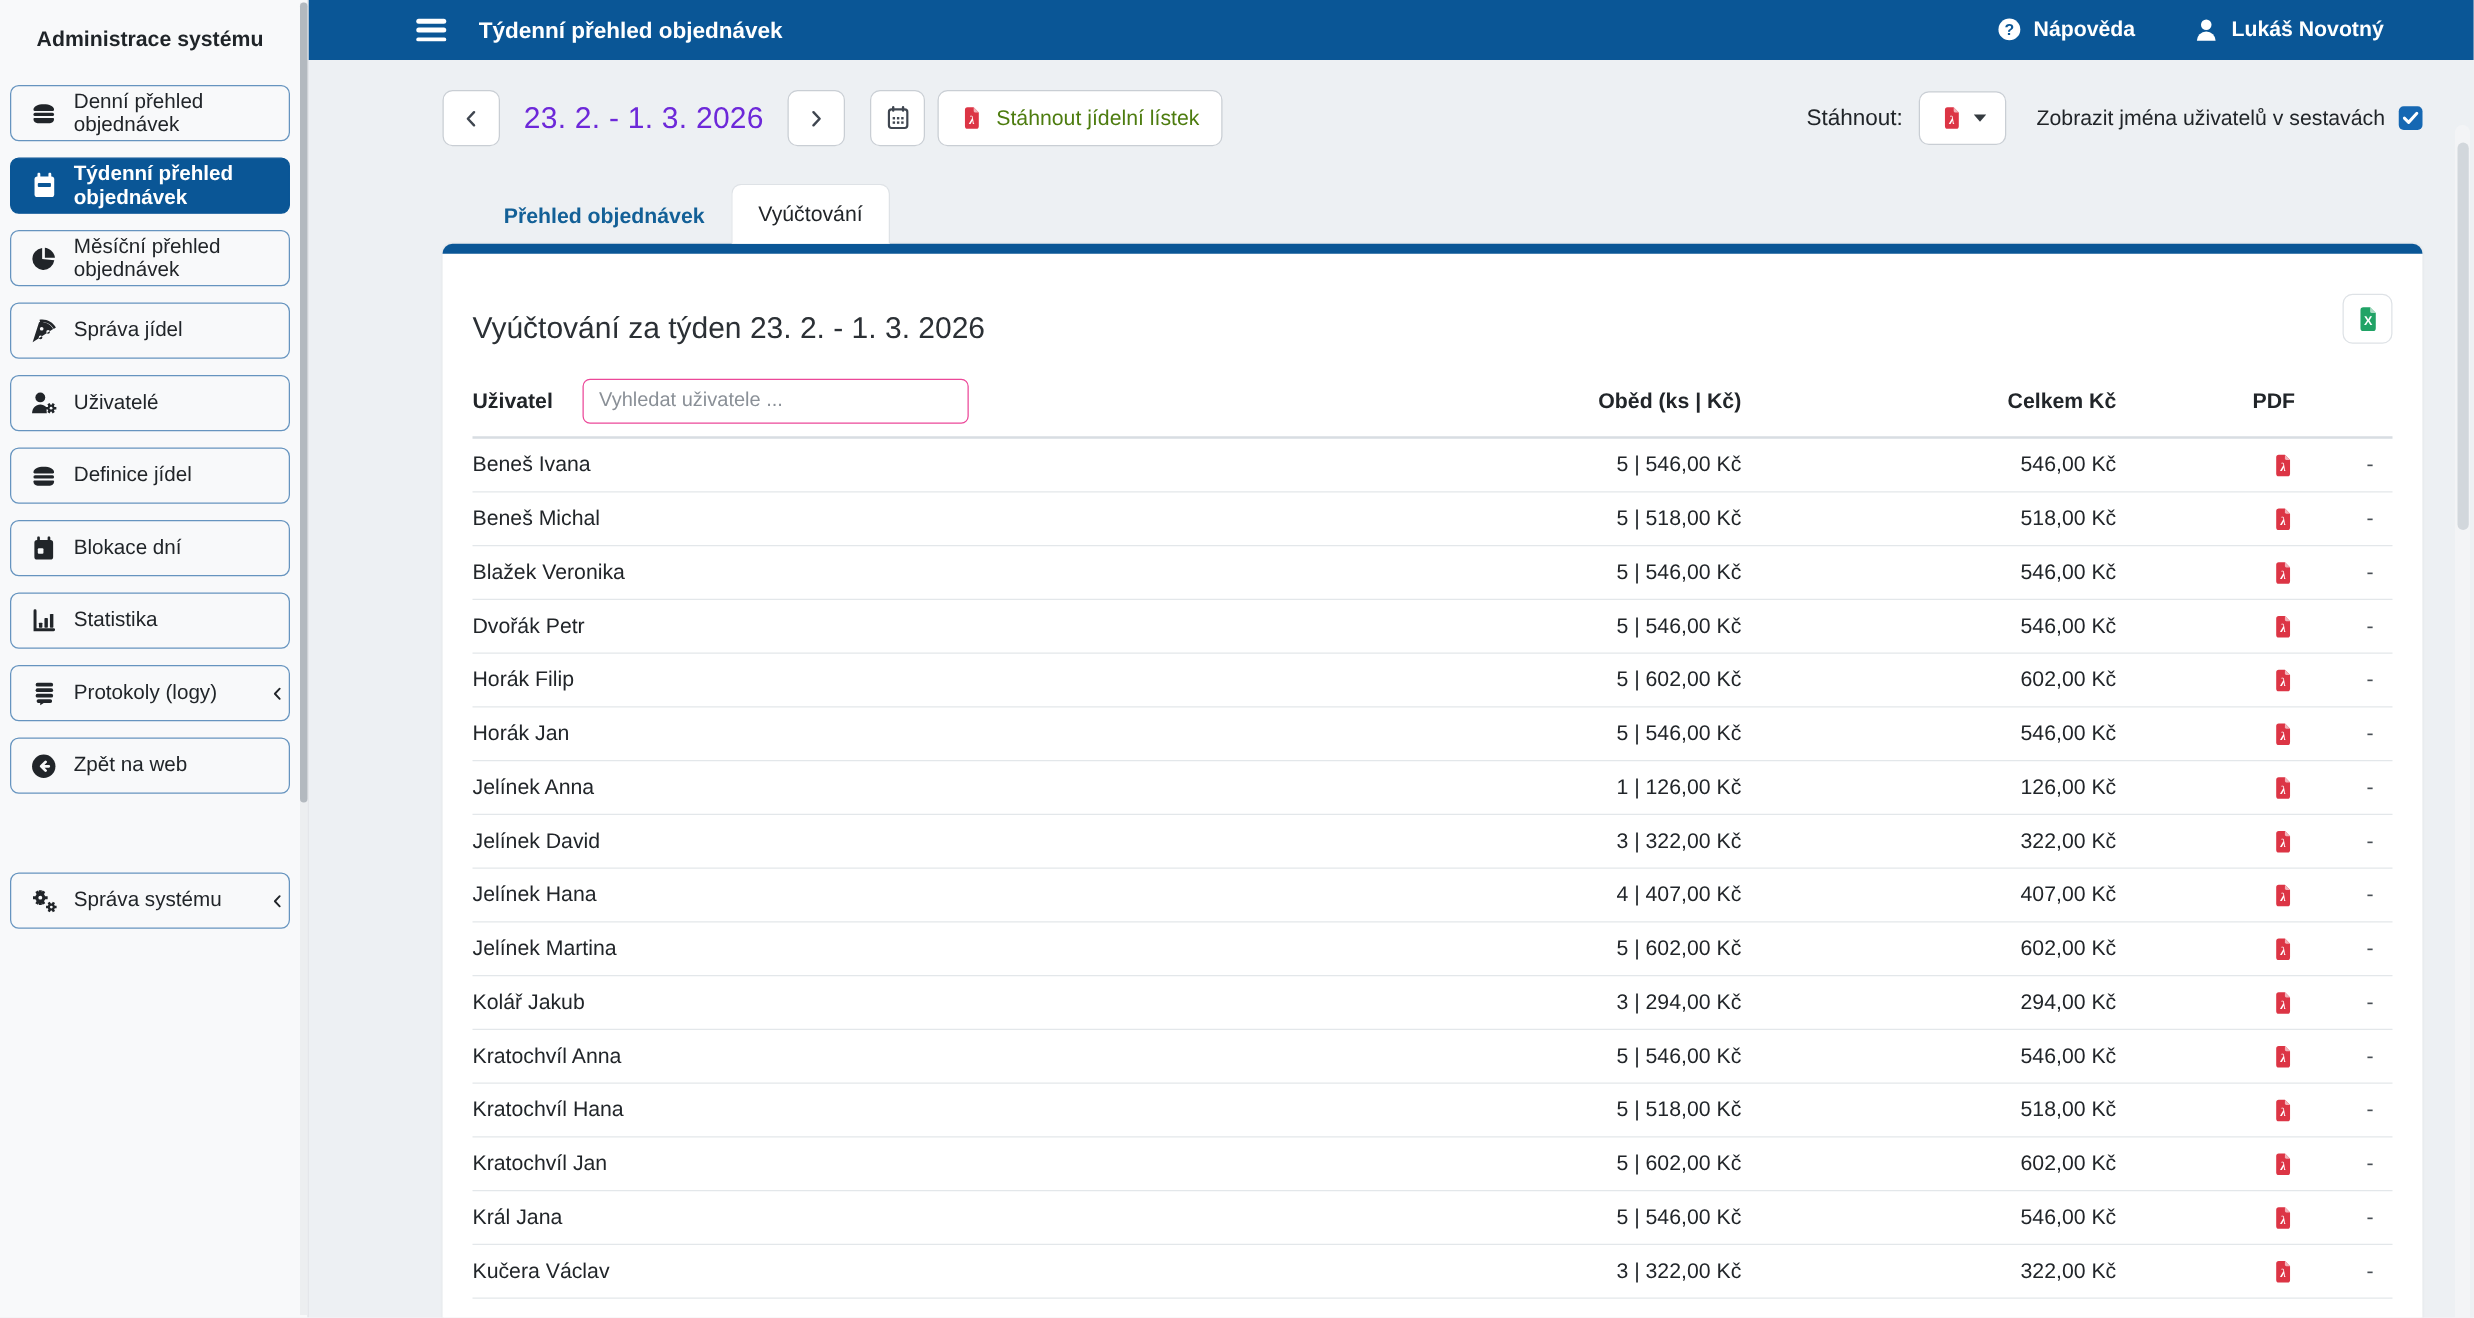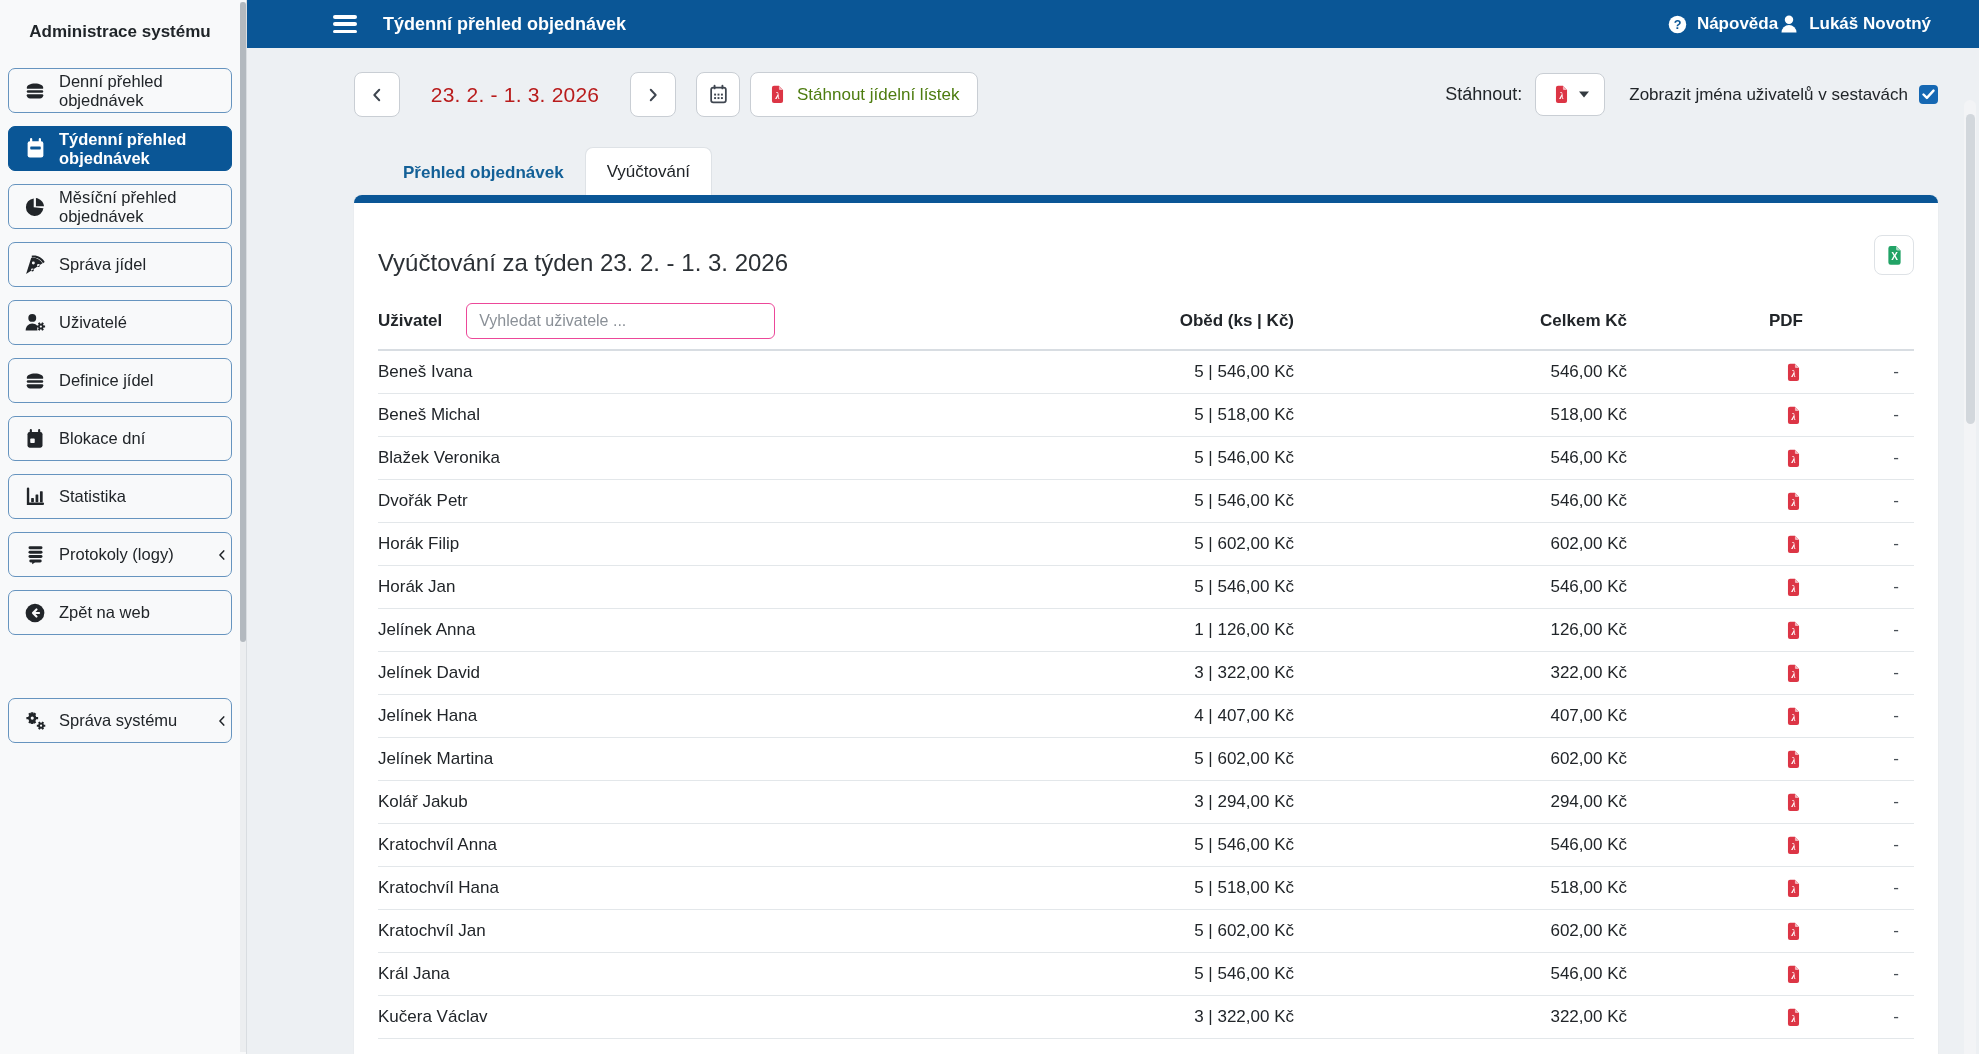--- a/index.html
+++ b/index.html
@@ -23,30 +23,30 @@
   .sb-scrollbar { position:absolute; top:2px; right:0px; width:6px; height:1050px; background:#eceef0; }
   .sb-thumb { position:absolute; top:0; left:0; width:6px; height:640px; background:#b3b9bf; border-radius:3px; }
 
   
   .main { flex:1; display:flex; flex-direction:column; position:relative; min-width:0; }
   .topbar { height:48px; background:#0A5696; display:flex; align-items:center; color:#fff; flex:0 0 48px; }
   .hamburger { margin-left:86px; width:24px; height:18px; display:flex; flex-direction:column;
     justify-content:space-between; cursor:pointer; }
   .hamburger span { display:block; height:3.5px; background:#fff; border-radius:2px; }
   .tb-title { margin-left:26px; font-size:18px; font-weight:700; }
-  .tb-right { margin-left:auto; display:flex; align-items:center; margin-right:48px; }
+  .tb-right { margin-left:auto; display:flex; align-items:flex-start; gap:46px; margin-right:72px; }
   .tb-link { display:flex; align-items:center; gap:9px; font-size:17px; font-weight:700; cursor:pointer; }
 
   .content { flex:1; position:relative; padding:0 41px 0 107px; background:#edf0f3; }
 
   
   .toolbar { display:flex; align-items:center; margin-top:24px; height:45px; }
   .nav-btn { width:46px; height:45px; background:#fff; border:1px solid #c9ced4; border-radius:8px;
     display:flex; align-items:center; justify-content:center; cursor:pointer; }
-  .date-range { width:230px; text-align:center; font-size:21px; color:#b91c1c; letter-spacing:.2px; }
+  .date-range { width:230px; text-align:center; font-size:24px; color:#6d28d9; letter-spacing:.2px; }
   .tool-btn { height:45px; background:#fff; border:1px solid #c9ced4; border-radius:8px;
     display:flex; align-items:center; justify-content:center; gap:10px; cursor:pointer;
     font-size:17px; color:#4d7c0f; }
   .cal-btn { width:44px; margin-left:20px; }
   .menu-btn { margin-left:10px; padding:0 17px; }
   .tb-spacer { flex:1; }
   .dl-label { font-size:18px; color:#212529; margin-right:13px; }
   .dd-btn { width:70px; height:43px; gap:8px; }
   .chk-label { font-size:17px; margin-left:24px; margin-right:11px; }
   .checkbox { width:19px; height:19px; border-radius:4px; background:#1668b3; display:flex;
@@ -63,21 +63,21 @@
   .card { background:#fff; border-radius:8px 8px 0 0; min-height:900px; box-shadow:0 0 2px rgba(0,0,0,.06); }
   .card-topbar { height:8px; background:#0A5696; border-radius:8px 8px 0 0; }
   .card-body { padding:32px 24px 0 24px; }
   .card-head { display:flex; align-items:flex-start; }
   .card-title { font-size:24px; font-weight:400; color:#2b3035; margin-top:14px; }
   .excel-btn { margin-left:auto; width:40px; height:40px; border:1px solid #dee2e6; border-radius:8px;
     background:#fff; display:flex; align-items:center; justify-content:center; cursor:pointer; }
 
   
   .table { margin-top:26px; }
-  .thead, .trow { display:grid; grid-template-columns:1fr 320px 300px 185px 36px; align-items:center;gap:33px; }
+  .thead, .trow { display:grid; grid-template-columns:1fr 320px 300px 185px 36px; align-items:center; }
   .thead { border-bottom:2px solid #d8dde2; padding-bottom:10px; font-weight:700; font-size:17px; }
   .th-user { display:flex; align-items:center; gap:24px; }
   .search-input { width:309px; height:36px; border:1px solid #ec4899; border-radius:6px;
     padding:0 12px; font-size:16px; font-family:"Liberation Sans",sans-serif; color:#212529; outline:none; }
   .search-input::placeholder { color:#8a9097; }
   .col-r { text-align:right; }
   .col-pdf { text-align:right; padding-right:42px; }
   .col-dash { text-align:center; }
   .trow { height:43px; border-bottom:1px solid #e3e7ea; font-size:17px; }
   .trow .pdf-cell { display:flex; justify-content:flex-end; padding-right:42px; }

